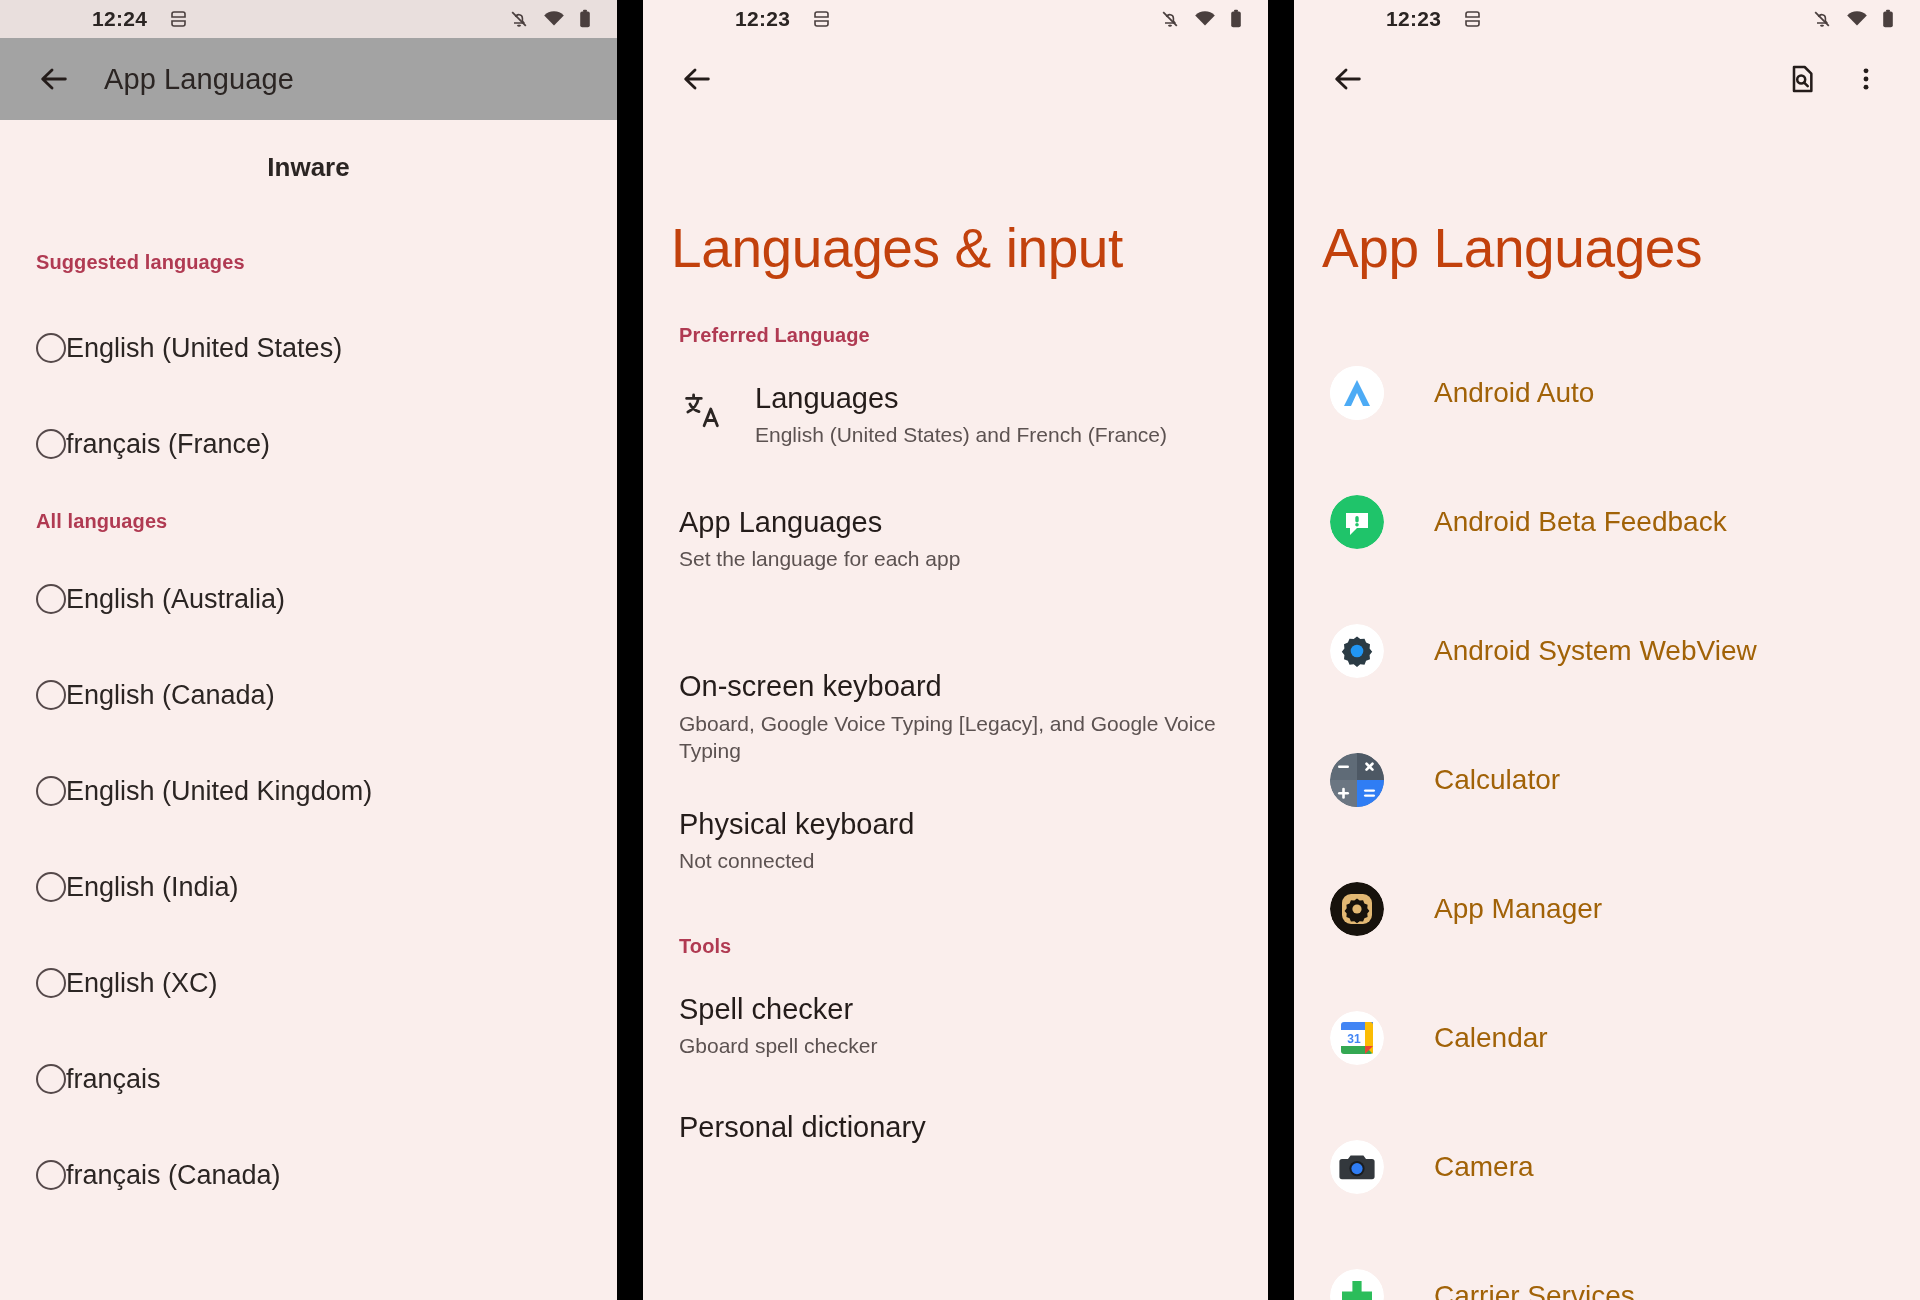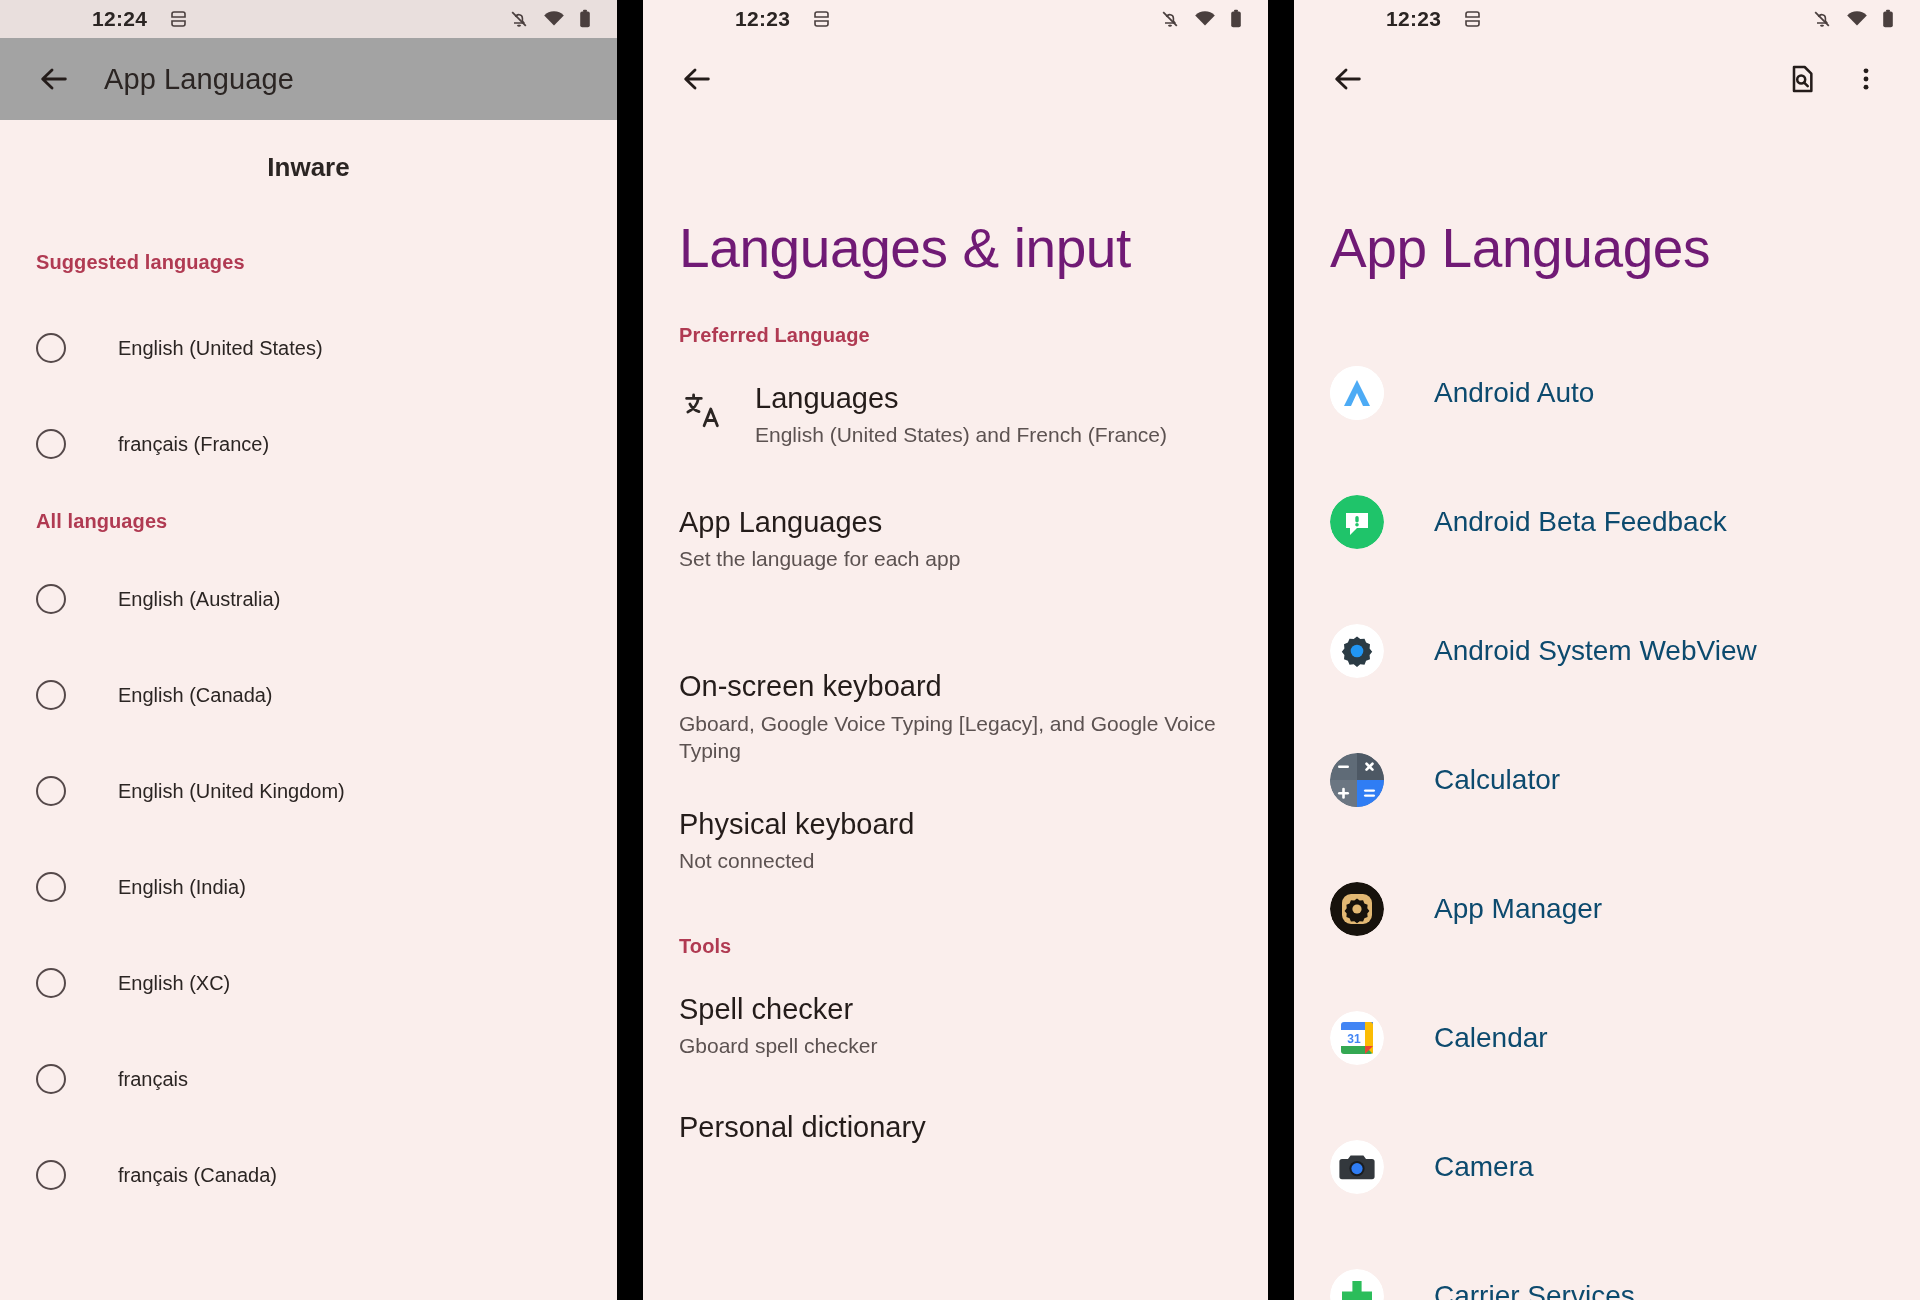--- a/index.html
+++ b/index.html
@@ -71,22 +71,22 @@
     text-align: center;
     font-size: 26px;
     font-weight: bold;
     color: #2b2523;
     padding-top: 32px;
   }
 
   
   .headline {
     font-size: 55px;
-    color: #701a75;
-    padding: 96px 0 0 36px;
+    color: #c2410c;
+    padding: 96px 0 0 28px;
     letter-spacing: -0.4px;
     font-weight: normal;
   }
 
   
   .section-head {
     color: #b03a52;
     font-size: 20px;
     font-weight: bold;
     padding-left: 36px;
@@ -101,23 +101,22 @@
     height: 96px;
     padding-left: 36px;
   }
   .radio {
     width: 30px; height: 30px;
     border: 2.5px solid #55494a;
     border-radius: 50%;
     flex: 0 0 30px;
   }
   .radio-label {
-    font-size: 20px;
+    font-size: 27px;
     color: #2b2523;
-    margin-left: 52px;
     white-space: nowrap;
   }
 
   
   .set-row {
     display: flex;
     padding: 0 34px 0 36px;
     align-items: flex-start;
   }
   .set-icon {
@@ -149,21 +148,21 @@
   .app-icon {
     width: 54px; height: 54px;
     flex: 0 0 54px;
     border-radius: 50%;
     display: flex; align-items: center; justify-content: center;
     overflow: hidden;
     position: relative;
   }
   .app-label {
     font-size: 28px;
-    color: #0c4a6e;
+    color: #a16207;
     margin-left: 50px;
     white-space: nowrap;
   }
 </style>
 </head>
 <body>
 
 <div class="stage">
 
   <div class="phone p1">

